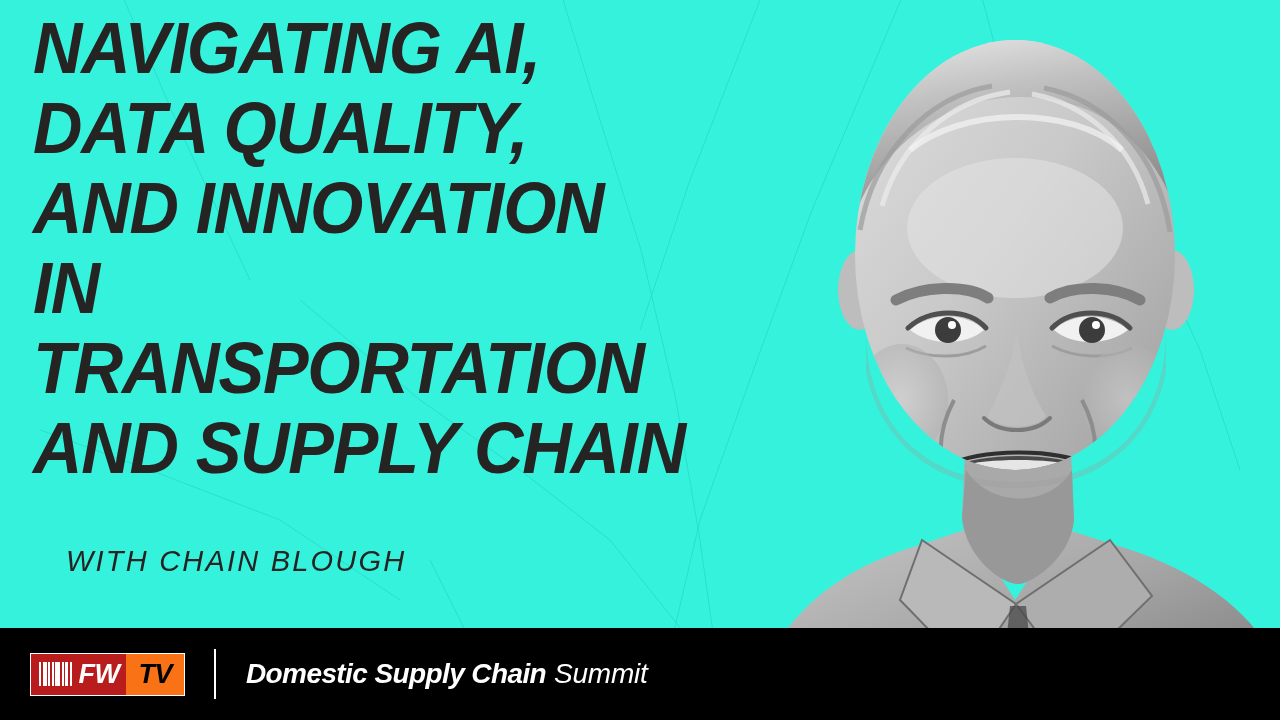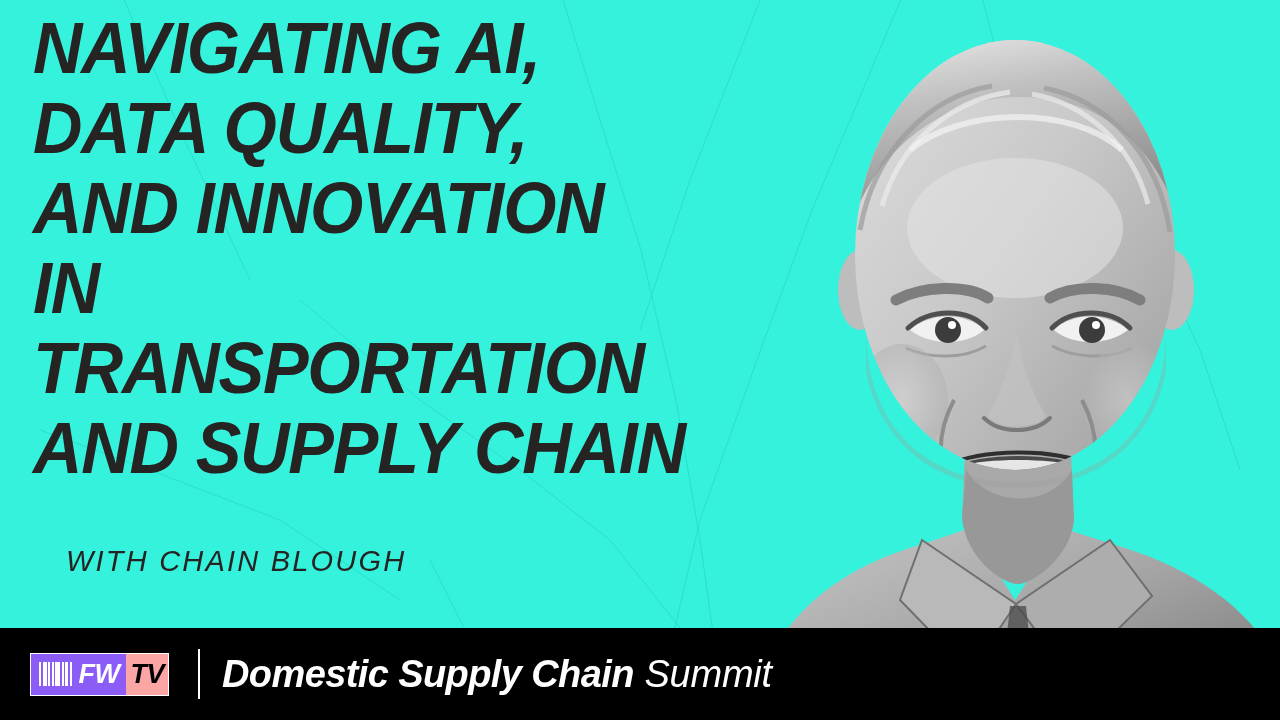--- a/index.html
+++ b/index.html
@@ -97,21 +97,21 @@
   
   .logo {
     margin-left: 30px;
     display: flex;
     align-items: stretch;
     height: 43px;
     border: 1.5px solid #ffffff;
     box-sizing: border-box;
   }
   .logo-left {
-    background: #8b5cf6;
+    background: #b91c1c;
     display: flex;
     align-items: center;
     padding: 0 7px 0 8px;
     gap: 7px;
   }
   .barcode {
     display: flex;
     align-items: flex-end;
     gap: 1.5px;
     height: 24px;
@@ -122,44 +122,44 @@
     height: 100%;
   }
   .logo-fw {
     color: #ffffff;
     font-size: 27px;
     font-weight: 700;
     letter-spacing: -0.5px;
     line-height: 1;
   }
   .logo-right {
-    background: #fca5a5;
+    background: #f97316;
     display: flex;
     align-items: center;
-    padding: 0 4px;
+    padding: 0 12px;
   }
   .logo-tv {
     color: #000000;
     font-size: 27px;
     font-weight: 700;
     letter-spacing: -0.5px;
     line-height: 1;
   }
 
   .footer-divider {
     width: 2px;
     height: 50px;
     background: #ffffff;
     margin-left: 29px;
   }
 
   .footer-title {
-    margin-left: 22px;
+    margin-left: 30px;
     color: #ffffff;
-    font-size: 38px;
+    font-size: 28px;
     line-height: 1;
     white-space: nowrap;
   }
   .footer-title .strong { font-weight: 700; letter-spacing: -0.6px; }
   .footer-title .light  { font-weight: 400; letter-spacing: -0.2px; }
 </style>
 </head>
 <body>
 
 <div id="stage">

